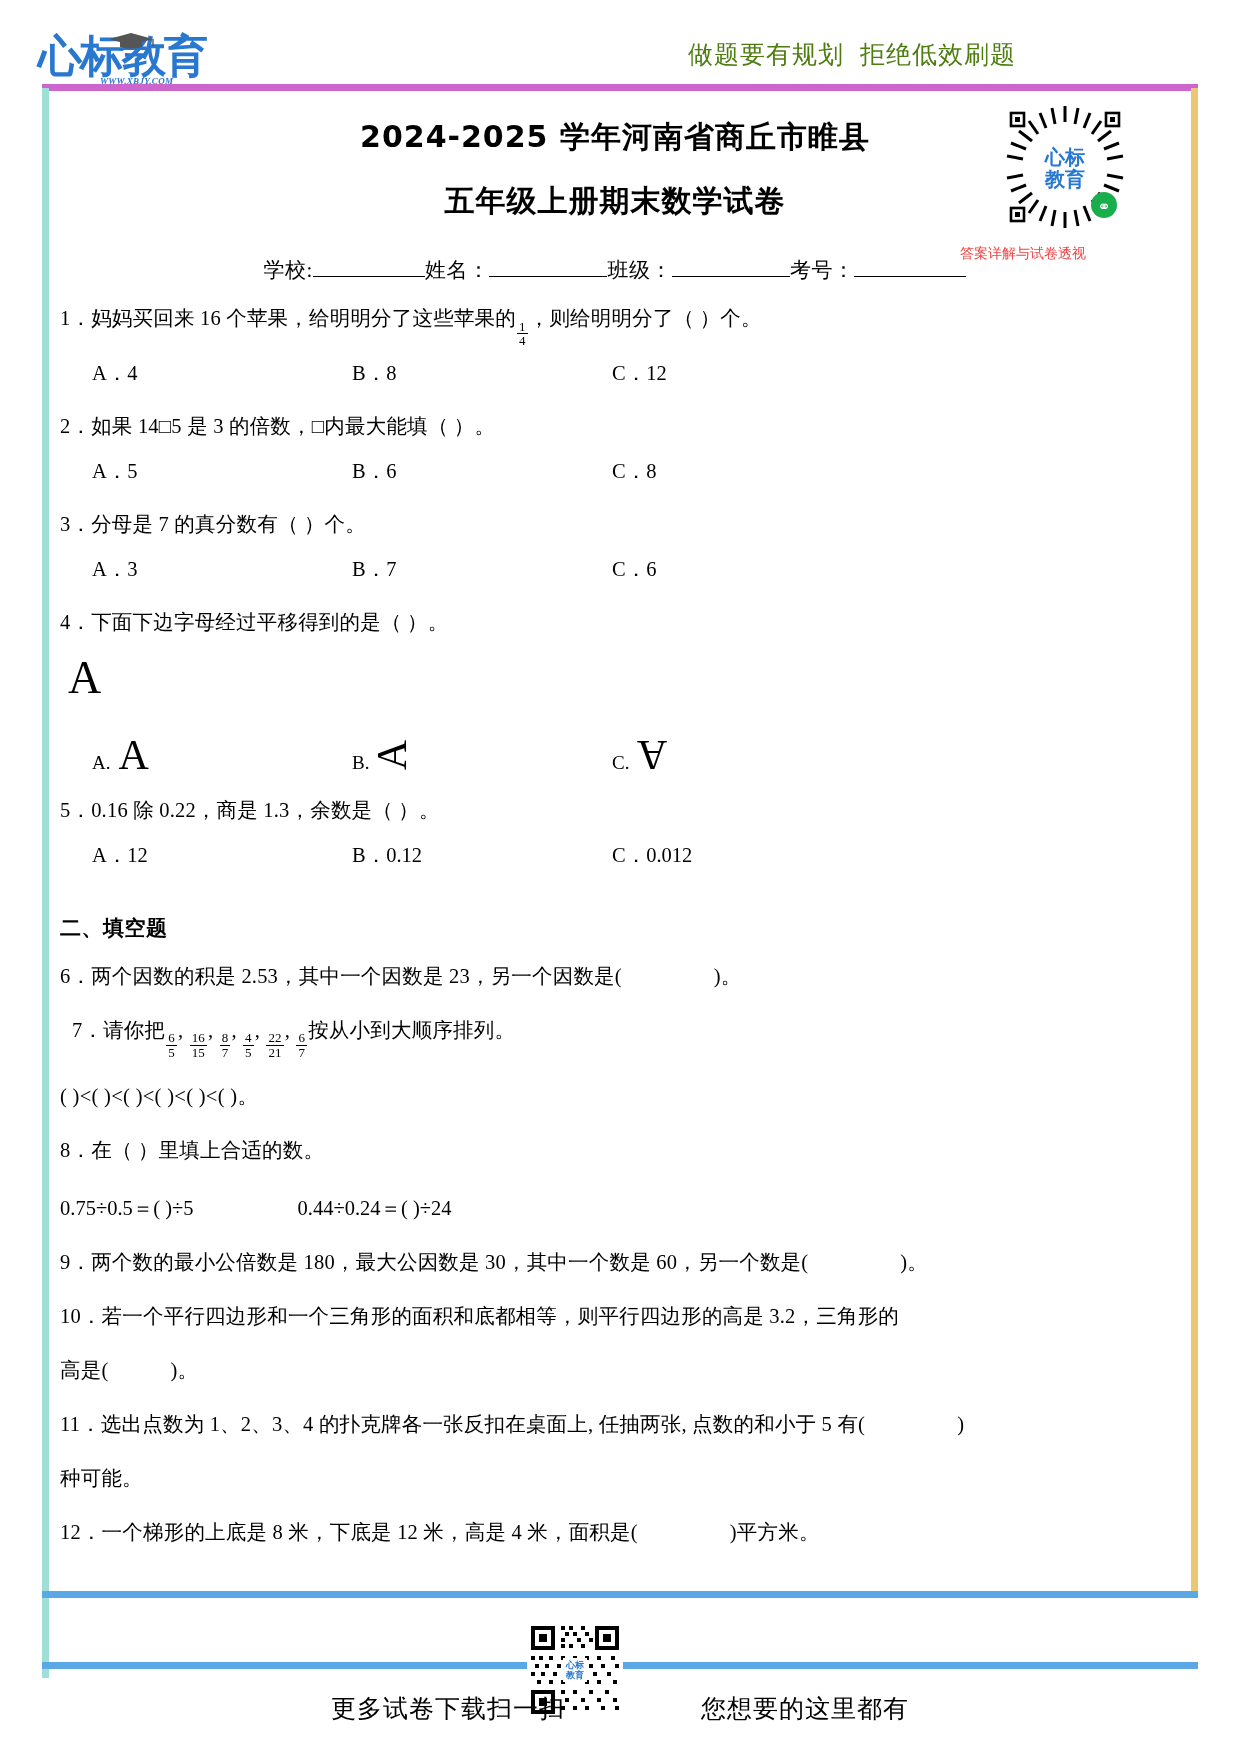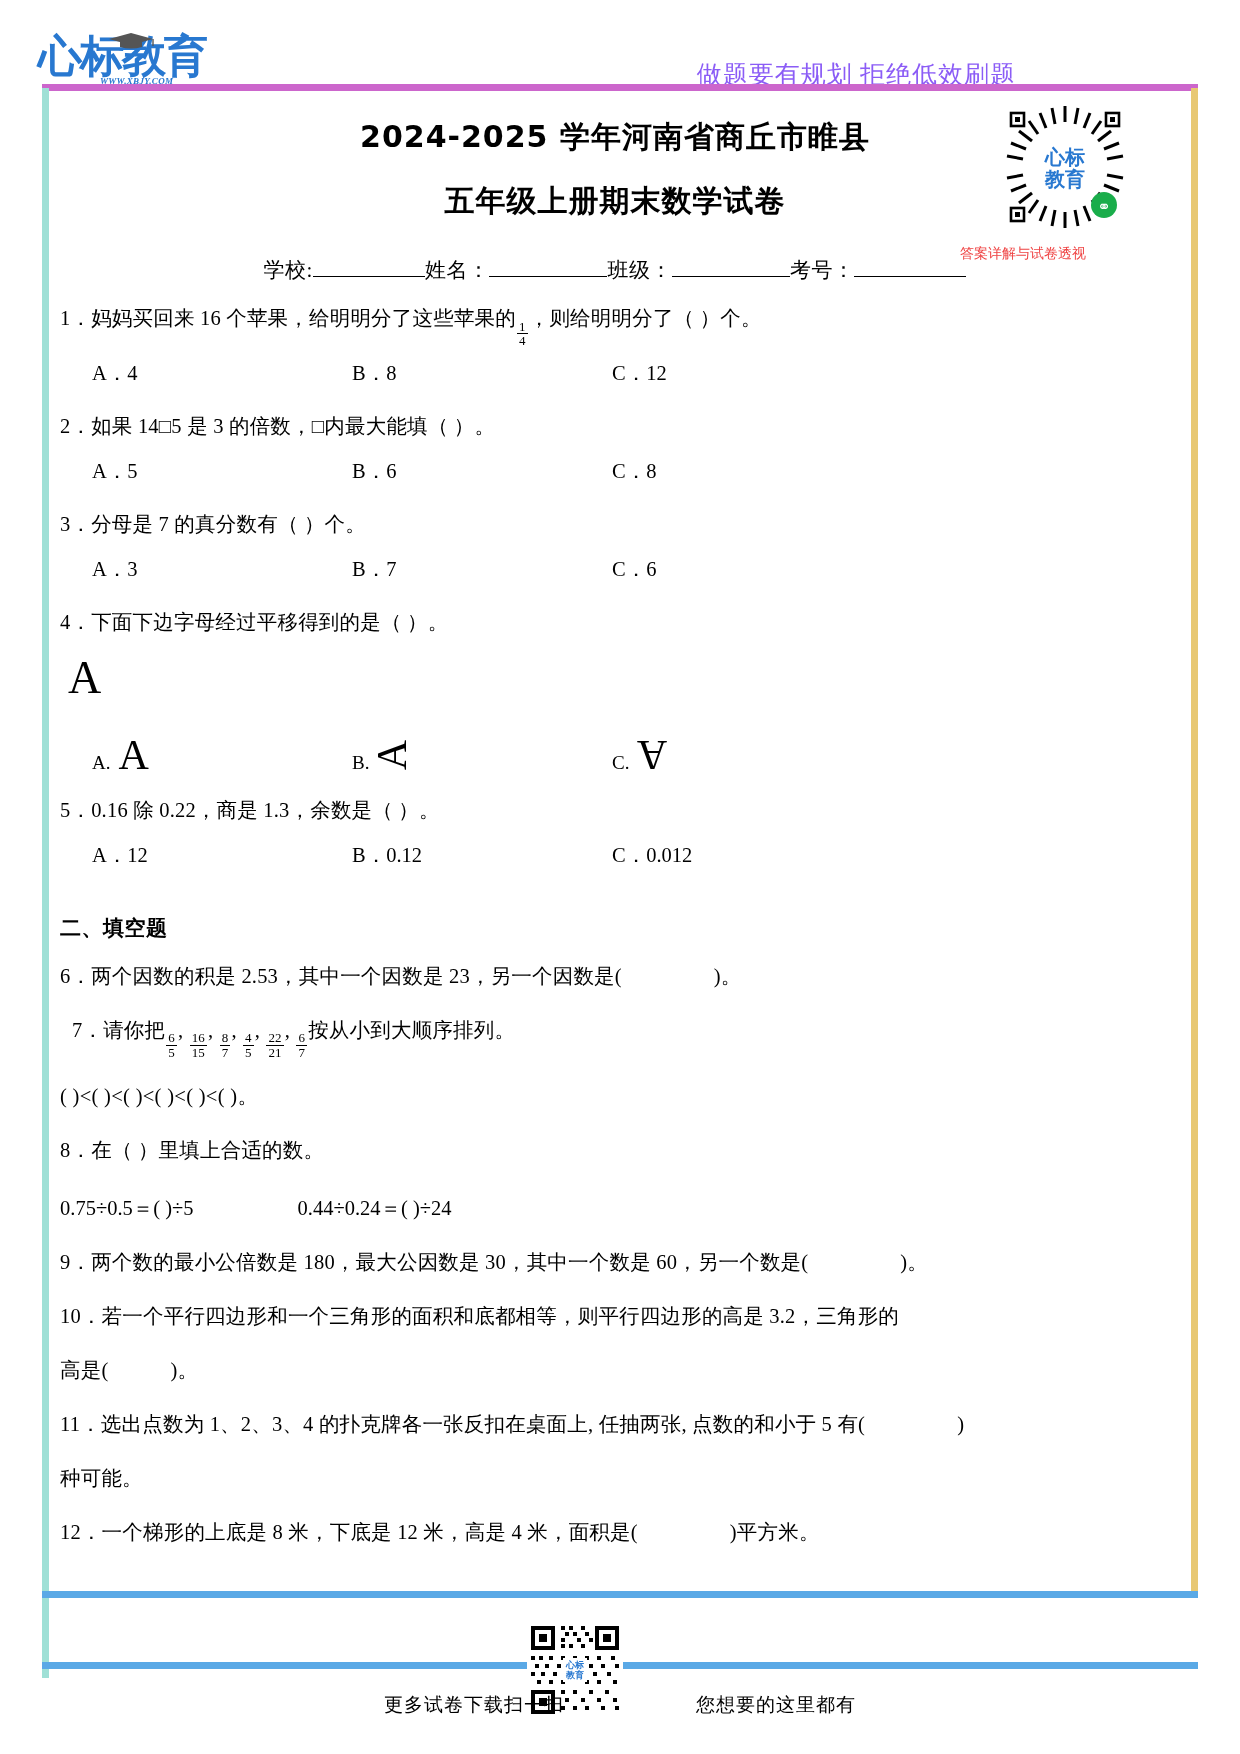--- a/index.html
+++ b/index.html
@@ -34,24 +34,23 @@
     font-family:Liberation Serif, serif;
     font-size:9px; font-style:italic; font-weight:bold;
     color:#2878d0; letter-spacing:0.3px;
   }
   .brand-cap{
     position:absolute; left:70px; top:2px; width:46px; height:17px;
   }
   .slogan{
     position:absolute; right:16px; top:22px;
     font-size:25px; letter-spacing:1px;
-    font-family:Liberation Serif, serif;
+    font-family:Liberation Mono, monospace;
     white-space:nowrap;
-    color:#8b5cf6;
-    margin-top:20px;
+    color:#4d7c0f;
   }
 
   
   .page-frame{
     position:absolute; left:42px; top:84px; width:1156px; height:1594px;
   }
   .frame-top{
     position:absolute; left:0; top:0; width:1156px; height:7px;
     background:#cc66cc;
   }
@@ -203,21 +202,21 @@
     position:absolute; left:0; bottom:0; width:1240px; height:92px;
   }
   .footer-bar{
     position:absolute; left:42px; top:0; width:1156px; height:7px;
     background:#5aa9e6;
   }
   .footer-text{
     position:absolute; left:0; top:30px; width:1240px;
     text-align:center;
     font-family:"DejaVu Sans","Liberation Sans",sans-serif;
-    font-size:19px;
+    font-size:25px;
     letter-spacing:1px;
     white-space:nowrap;
   }
   .footer-qr{
     position:absolute; left:527px; top:-40px; width:96px; height:96px;
   }
 </style>
 </head>
 <body>
 

